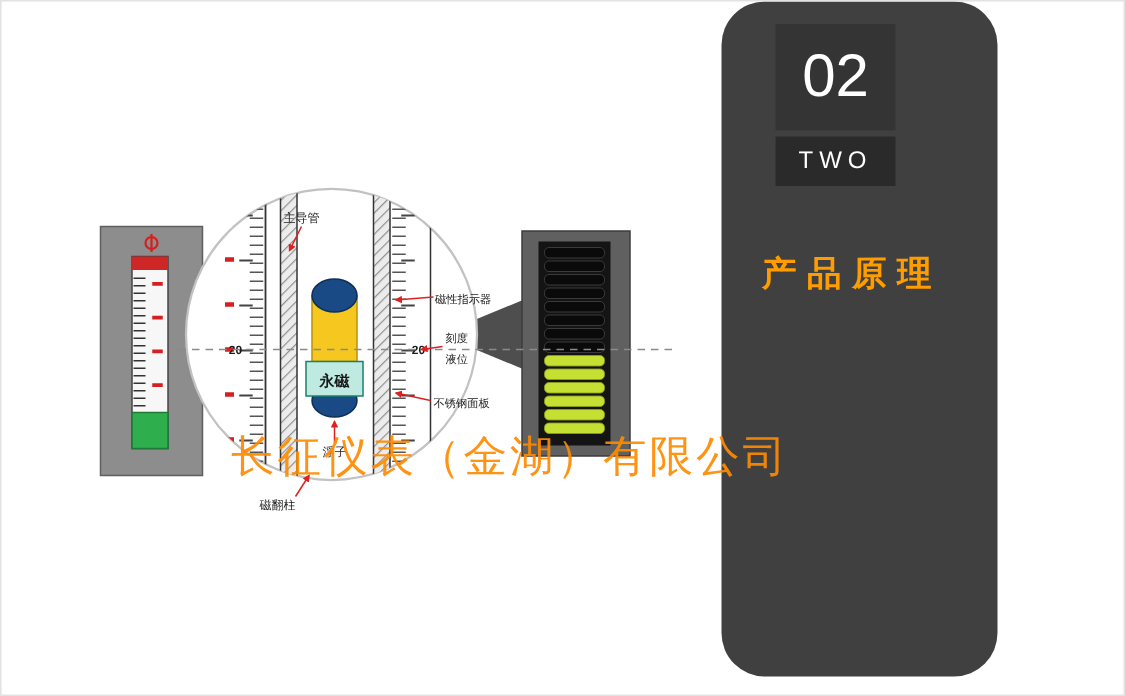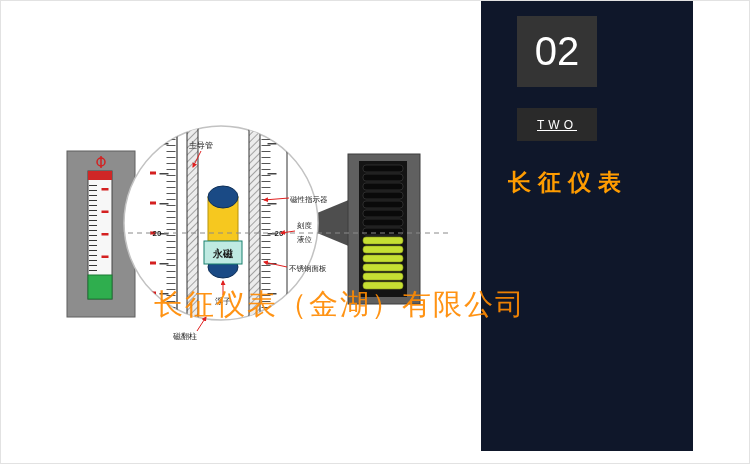--- a/index.html
+++ b/index.html
@@ -2,28 +2,28 @@
 <html><head>
 <meta charset="utf-8">
 <style>
   * { margin:0; padding:0; box-sizing:border-box; }
   html,body { width:750px; height:464px; }
   body { font-family:"Liberation Sans", sans-serif; background:#fff; }
   .slide { position:relative; width:750px; height:464px; background:#ffffff;
            border:1px solid #e2e2e2; overflow:hidden; }
 
   
-  .blue-panel { position:absolute; left:480px; top:0; width:212px; height:450px;
-                background:#0f172a; }
+  .blue-panel { position:absolute; left:480px; top:0; width:184px; height:450px;
+                background:#404040;border-radius:29px; }
   .num-box { position:absolute; left:36px; top:15px; width:80px; height:71px;
              background:#343434; color:#fff; display:flex; align-items:center;
              justify-content:center; font-size:40px; font-weight:400; }
-  .word-box { position:absolute; left:36px; top:107px; width:80px; height:33px;
+  .word-box { position:absolute; left:36px; top:90px; width:80px; height:33px;
               background:#2a2a2a; color:#fff; display:flex; align-items:center;
-              justify-content:center; font-size:12px; letter-spacing:4px;text-decoration:underline; }
+              justify-content:center; font-size:16px; letter-spacing:4px; }
   .panel-title { position:absolute; left:27px; top:166px; color:#ff9c00;
                  font-size:23px; font-weight:bold; letter-spacing:7px;
                  white-space:nowrap; }
   .panel-sub { position:absolute; left:11px; top:203px; color:#ffffff;
                font-size:17px; letter-spacing:2px; white-space:nowrap; }
 
   
   .diagram { position:absolute; left:40px; top:110px; z-index:2; }
   .diagram text { font-family:"Liberation Sans", sans-serif; fill:#1a1a1a; }
 
@@ -138,18 +138,18 @@
       <line x1="222" y1="294" x2="222" y2="280" stroke="#e02020" stroke-width="1" marker-end="url(#arr)"></line>
 
       <text x="172" y="338">磁翻柱</text>
       <line x1="196" y1="330" x2="205" y2="316" stroke="#e02020" stroke-width="1" marker-end="url(#arr)"></line>
     </g>
   </svg>
 
   <div class="blue-panel">
     <div class="num-box">02</div>
     <div class="word-box">TWO</div>
-    <div class="panel-title">长征仪表</div>
+    <div class="panel-title">产品原理</div>
   </div>
 
   <div class="watermark">长征仪表（金湖）有限公司</div>
 
 </div>
 
 </body></html>

